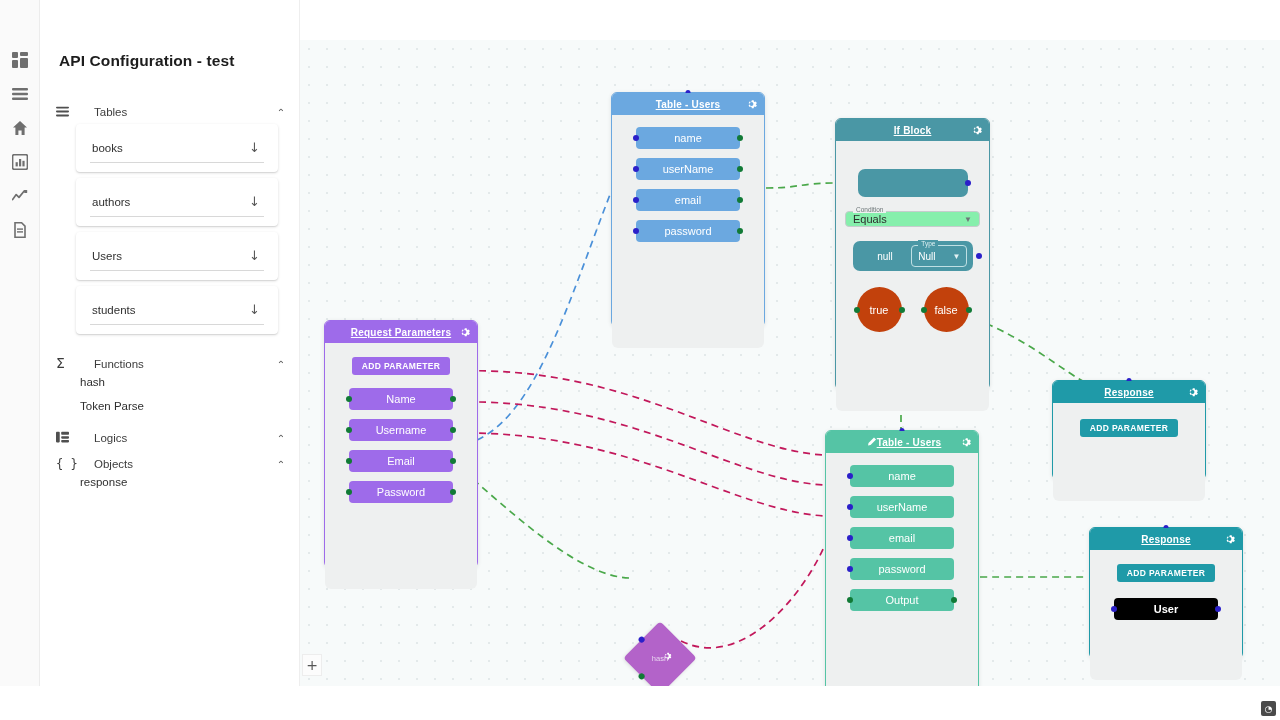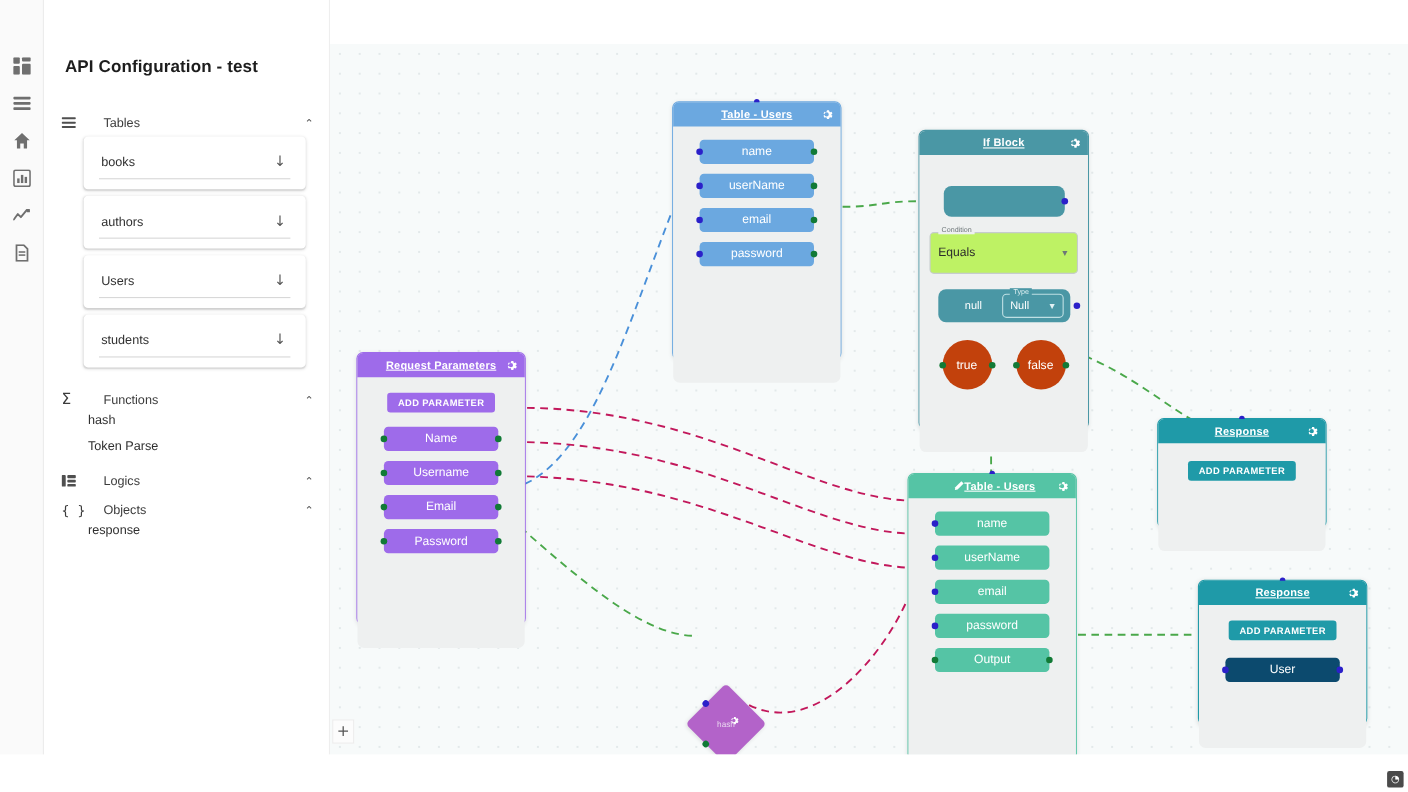--- a/index.html
+++ b/index.html
@@ -100,21 +100,21 @@
     border:1.5px solid #6ba8e0; box-shadow:0 1px 4px rgba(0,0,0,.10); background:#eef0f0; }
   .n-tableusers .node-hdr { background:#6ba8e0; }
   .n-tableusers .field { background:#6ba8e0; width:104px; }
 
   
   .n-ifblock { left:535px; top:78px; width:155px; height:272px;
     border:1.5px solid #4a97a5; box-shadow:0 1px 4px rgba(0,0,0,.10); background:#eef0f0; }
   .n-ifblock .node-hdr { background:#4a97a5; }
   .if-val { background:#4a97a5; width:110px; height:28px; border-radius:7px; position:relative; }
   .cond-box {
-    width:135px; height:38px; background:#bef264; border:1px solid #c6cccd; border-radius:4px;
+    width:135px; height:16px; background:#86efac; border:1px solid #c6cccd; border-radius:4px;
     position:relative; display:flex; align-items:center; padding-left:7px;
   }
   .cond-legend {
     position:absolute; top:-6px; left:7px; background:#eef0f0; padding:0 3px;
     font-size:6.5px; color:#6d7678;
   }
   .cond-val { font-size:11px; color:#2c2c2c; }
   .cond-arrow { position:absolute; right:7px; font-size:8px; color:#6d7678; }
   .null-row {
     width:120px; height:30px; background:#4a97a5; border-radius:7px;
@@ -151,21 +151,21 @@
 
   
   .n-resp1 { left:752px; top:340px; width:154px; height:100px;
     border:1.5px solid #1f9aa8; box-shadow:0 1px 4px rgba(0,0,0,.10); background:#eef0f0; }
   .n-resp1 .node-hdr { background:#1f9aa8; }
   .n-resp1 .add-param { background:#1f9aa8; }
   .n-resp2 { left:789px; top:487px; width:154px; height:132px;
     border:1.5px solid #1f9aa8; box-shadow:0 1px 4px rgba(0,0,0,.10); background:#eef0f0; }
   .n-resp2 .node-hdr { background:#1f9aa8; }
   .n-resp2 .add-param { background:#1f9aa8; }
-  .n-resp2 .field { background:#0c4a6e; width:104px; }
+  .n-resp2 .field { background:#000000; width:104px;font-weight:bold; }
 
   
   .n-hash {
     position:absolute; left:334px; top:592px; width:52px; height:52px;
     background:#b363c9; transform:rotate(45deg); border-radius:4px;
     box-shadow:0 1px 4px rgba(0,0,0,.12);
   }
   .n-hash .dlabel {
     position:absolute; inset:0; display:flex; align-items:center; justify-content:center;
     transform:rotate(-45deg); color:#e8d4ef; font-size:7.5px;

